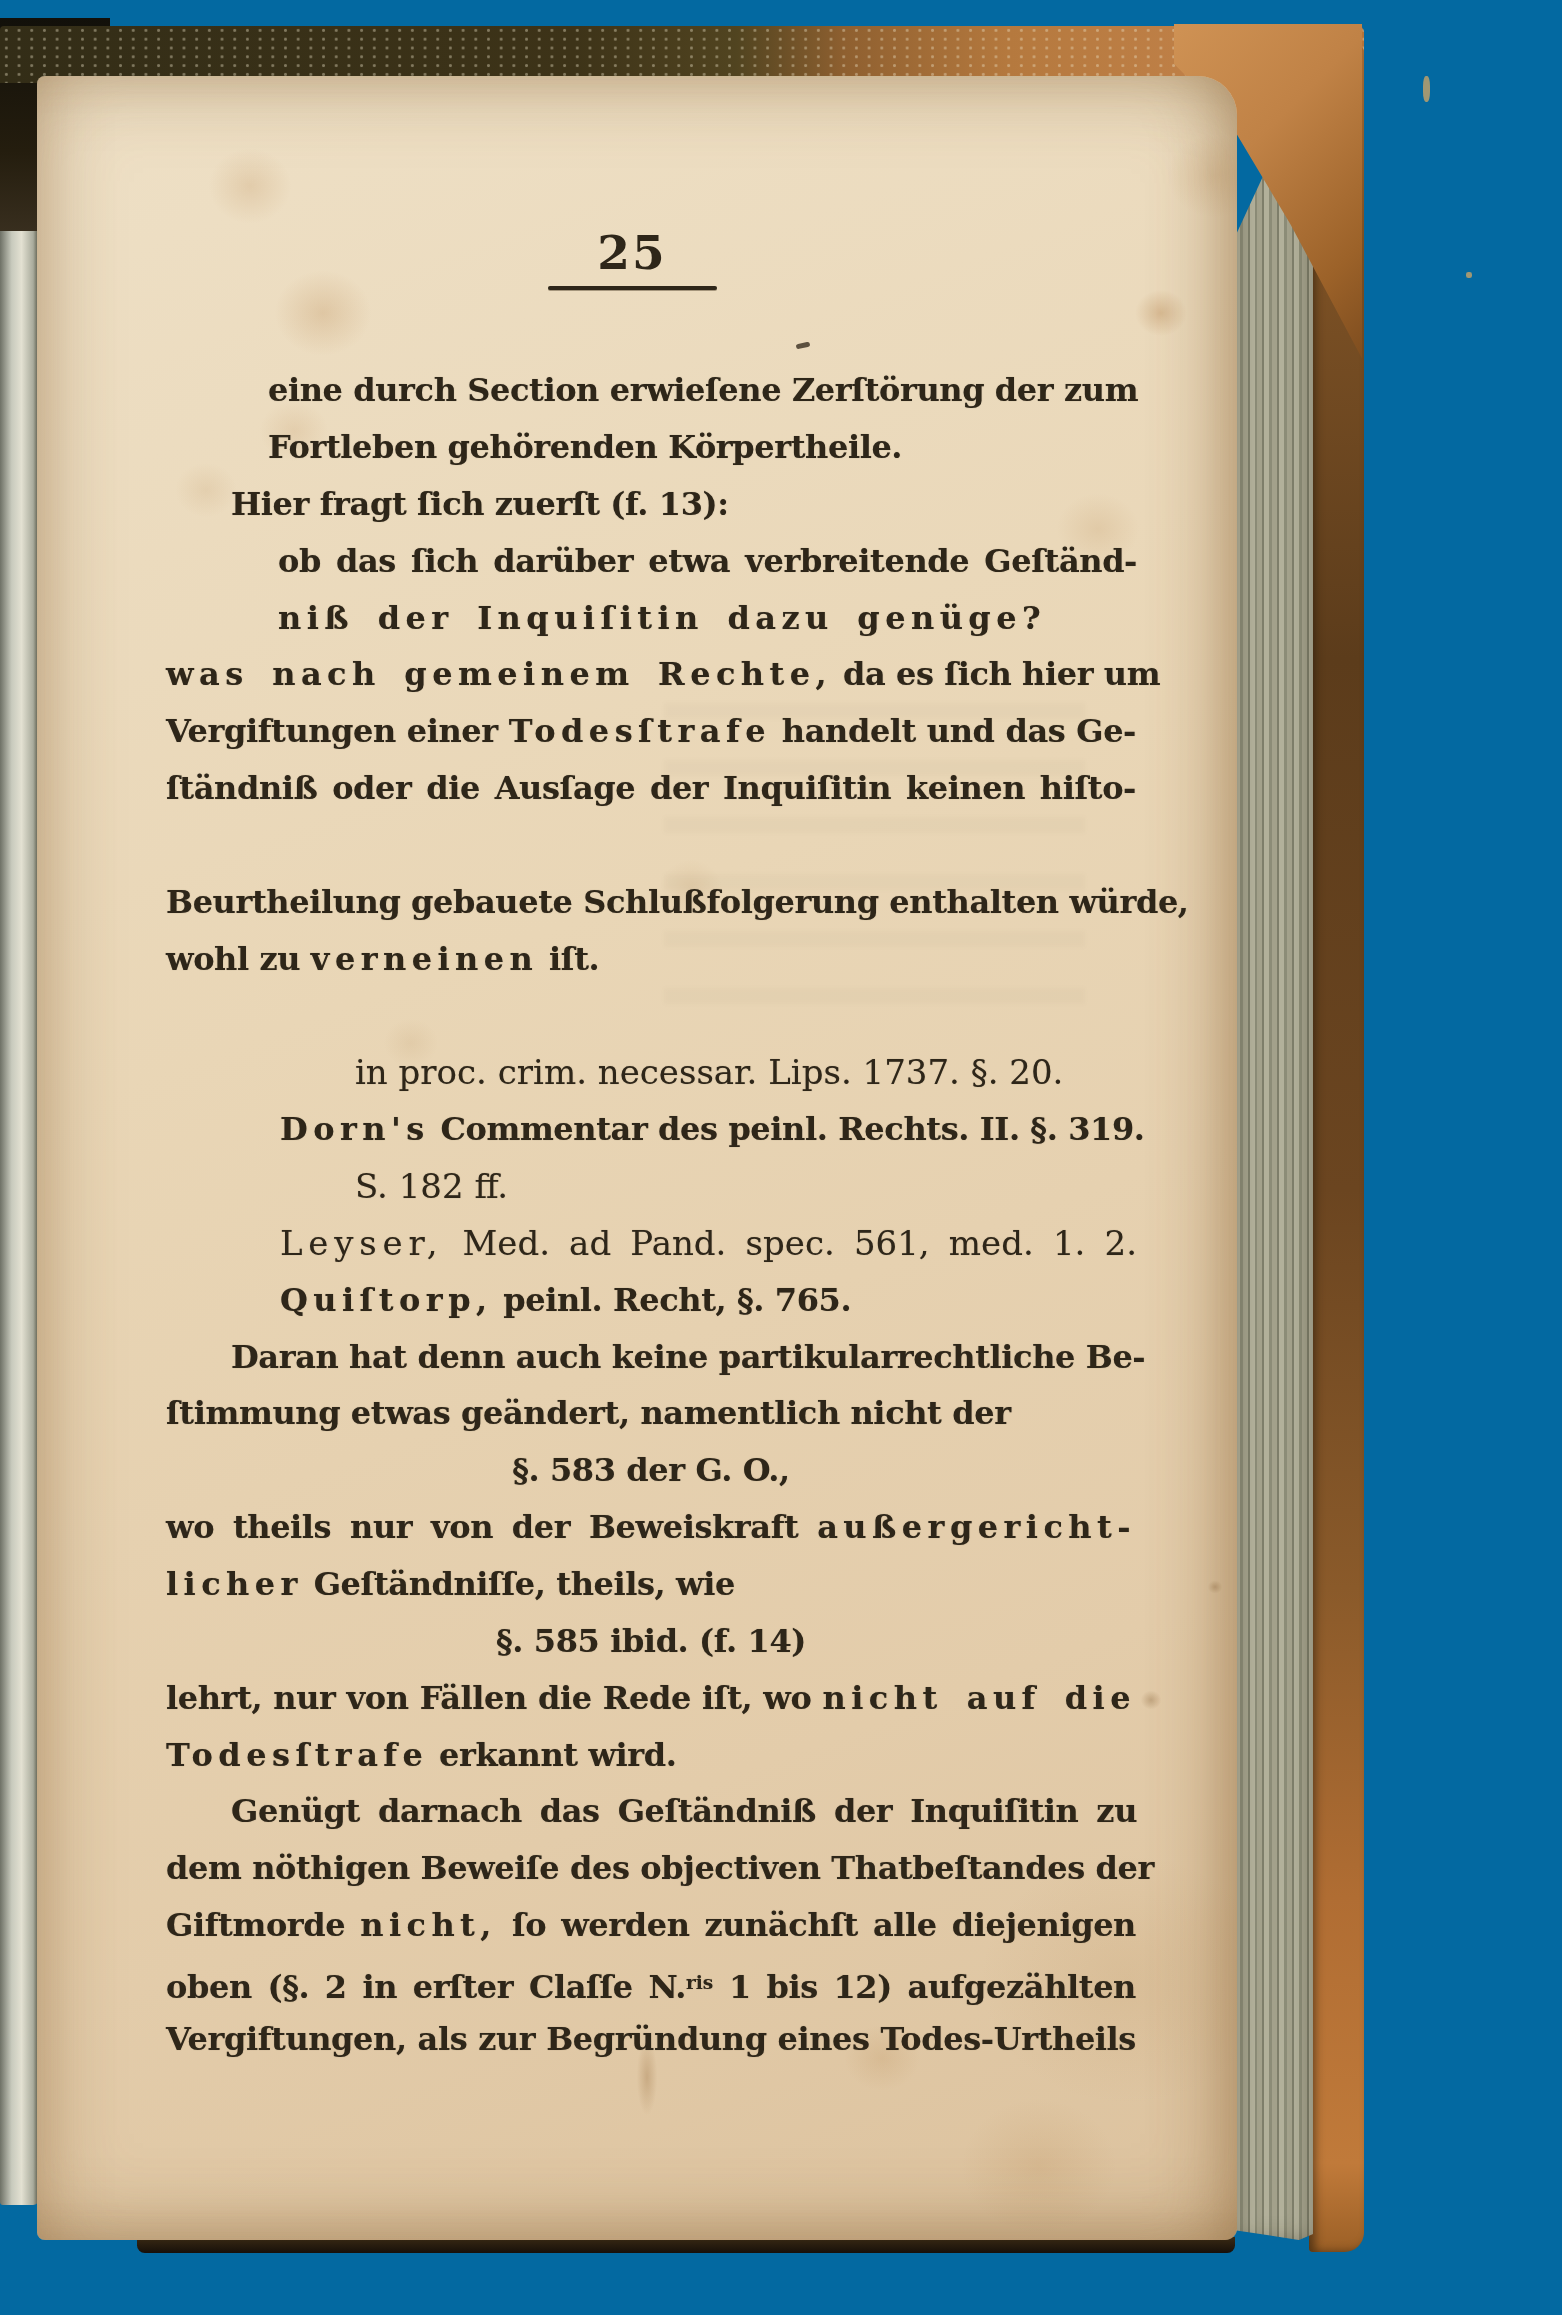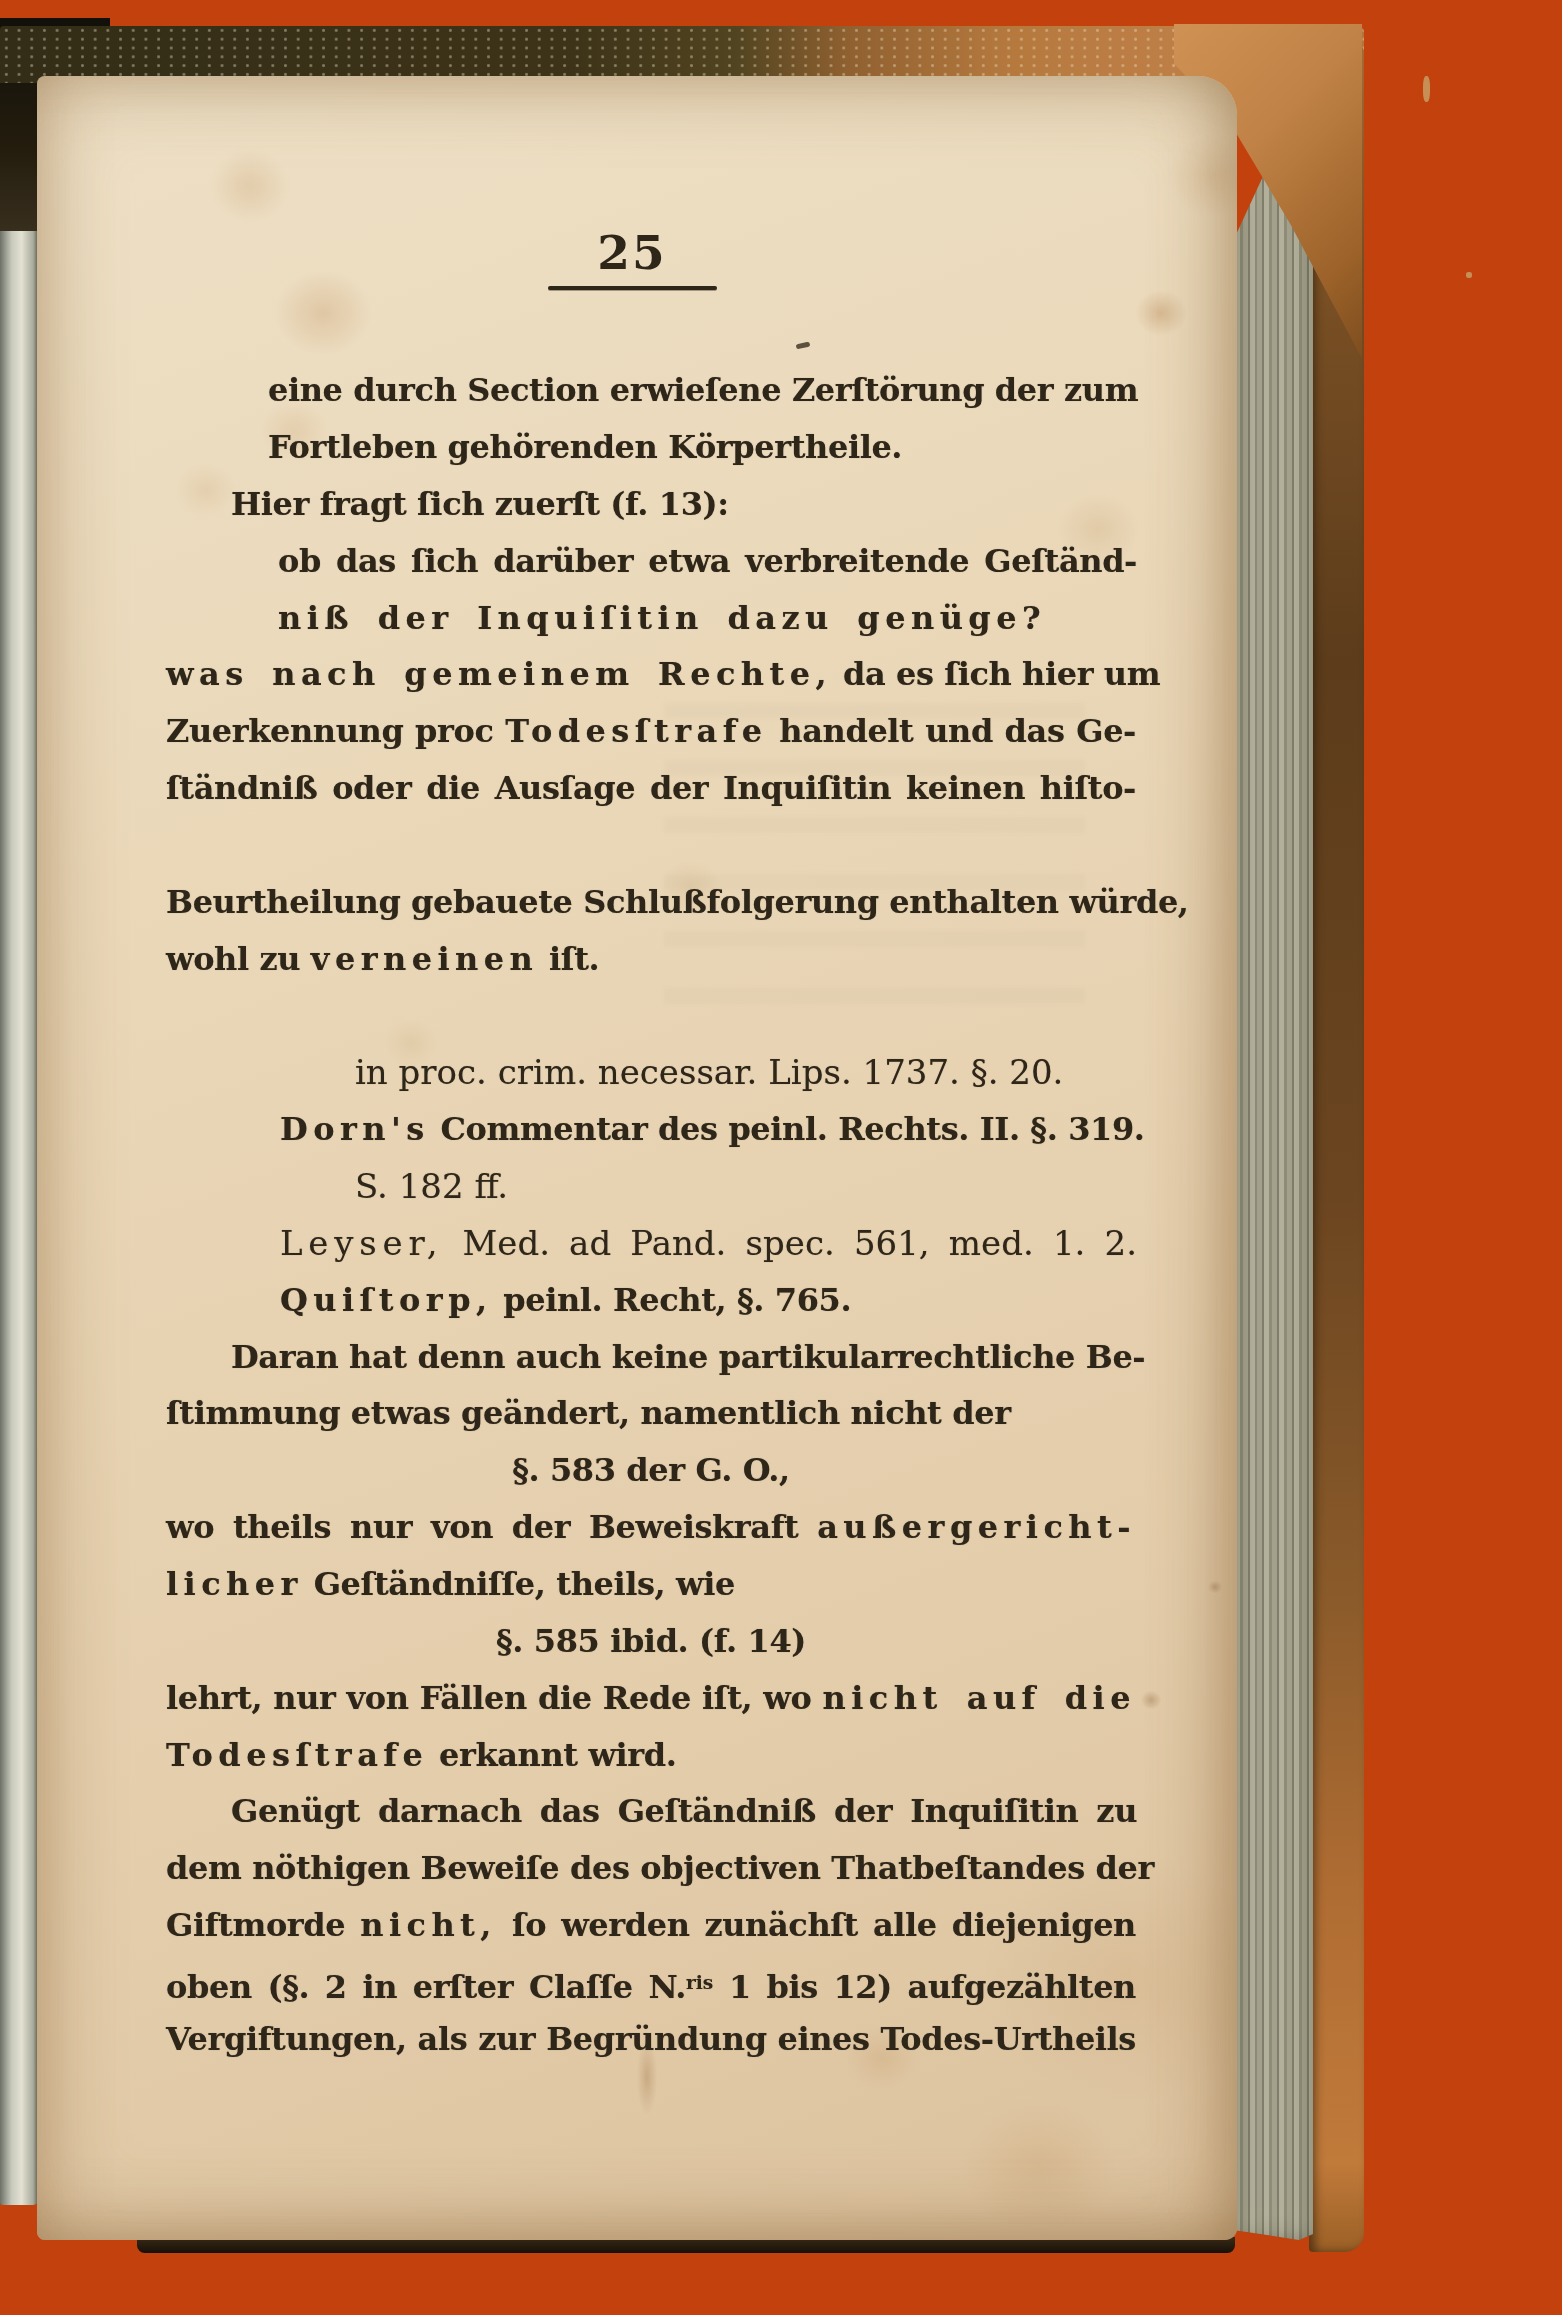--- a/index.html
+++ b/index.html
@@ -1,16 +1,16 @@
 <!DOCTYPE html>
 <html><head>
 <meta charset="utf-8">
 <style>
   html,body{margin:0;padding:0;background:#000;}
-  .stage{position:relative;width:1562px;height:2315px;background:#c2410c;overflow:hidden;
+  .stage{position:relative;width:1562px;height:2315px;background:#0369a1;overflow:hidden;
          font-family:"DejaVu Serif", serif;}
 
   
   .left-strip-top-dark{position:absolute;left:0;top:17.6px;width:110px;height:222px;
       background:linear-gradient(180deg,#12100a,#241d0e 60%,#3a3020);}
   .top-band{position:absolute;left:0;top:25.5px;width:1364px;height:57px;
       background:
         radial-gradient(circle, rgba(236,228,200,.40) 1.1px, transparent 1.9px),
         linear-gradient(90deg,#332d17 0%,#3d3318 42%,#514420 54%,#8f6030 62%,#b5793e 74%,#c2824a 92%,#b5743a 100%);
       background-size:12.7px 8.8px,100% 100%;border-radius:3.9px 5.9px 0 0;}
@@ -109,21 +109,21 @@
       <div class="pagenum-rule"></div>
     </div>
 
     <div id="text-block">
         <div class="line l-block just" style="top: 286px;"><span>eine durch Section erwieſene Zerſtörung der zum</span></div>
         <div class="line l-block" style="top: 343px;"><span>Fortleben gehörenden Körpertheile.</span></div>
         <div class="line l-para" style="top: 400px;"><span>Hier fragt ſich zuerſt (f. 13):</span></div>
         <div class="line l-quote just" style="top: 457px;"><span>ob das ſich darüber etwa verbreitende Geſtänd-</span></div>
         <div class="line l-quote" style="top: 514px;"><span class="sp">niß der Inquiſitin dazu genüge?</span></div>
         <div class="line l-flush just" style="top: 570px;"><span class="sp">was nach gemeinem Rechte,</span><span> da es ſich hier um</span></div>
-        <div class="line l-flush just" style="top: 627px;"><span>Zuerkennung proc </span><span class="sp">Todesſtrafe</span><span> handelt und das Ge-</span></div>
+        <div class="line l-flush just" style="top: 627px;"><span>Vergiftungen einer </span><span class="sp">Todesſtrafe</span><span> handelt und das Ge-</span></div>
         <div class="line l-flush just" style="top: 684px;"><span>ſtändniß oder die Ausſage der Inquiſitin keinen hiſto-</span></div>
         <div class="line l-flush just" style="top: 798px;"><span>Beurtheilung gebauete Schlußfolgerung enthalten würde,</span></div>
         <div class="line l-flush" style="top: 855px;"><span>wohl zu </span><span class="sp">verneinen</span><span> iſt.</span></div>
         <div class="line l-cite2 antiqua" style="top: 968px;"><span>in proc. crim. necessar. Lips. 1737. §. 20.</span></div>
         <div class="line l-cite1 just" style="top: 1025px;"><span class="sp">Dorn's</span><span> Commentar des peinl. Rechts. II. §. 319.</span></div>
         <div class="line l-cite2 antiqua" style="top: 1082px;"><span>S. 182 ff.</span></div>
         <div class="line l-cite1 antiqua just" style="top: 1139px;"><span class="sp">Leyser,</span><span> Med. ad Pand. spec. 561, med. 1. 2.</span></div>
         <div class="line l-cite1" style="top: 1196px;"><span class="sp">Quiſtorp,</span><span> peinl. Recht, §. 765.</span></div>
         <div class="line l-para just" style="top: 1253px;"><span>Daran hat denn auch keine partikularrechtliche Be-</span></div>
         <div class="line l-flush" style="top: 1309px;"><span>ſtimmung etwas geändert, namentlich nicht der</span></div>

